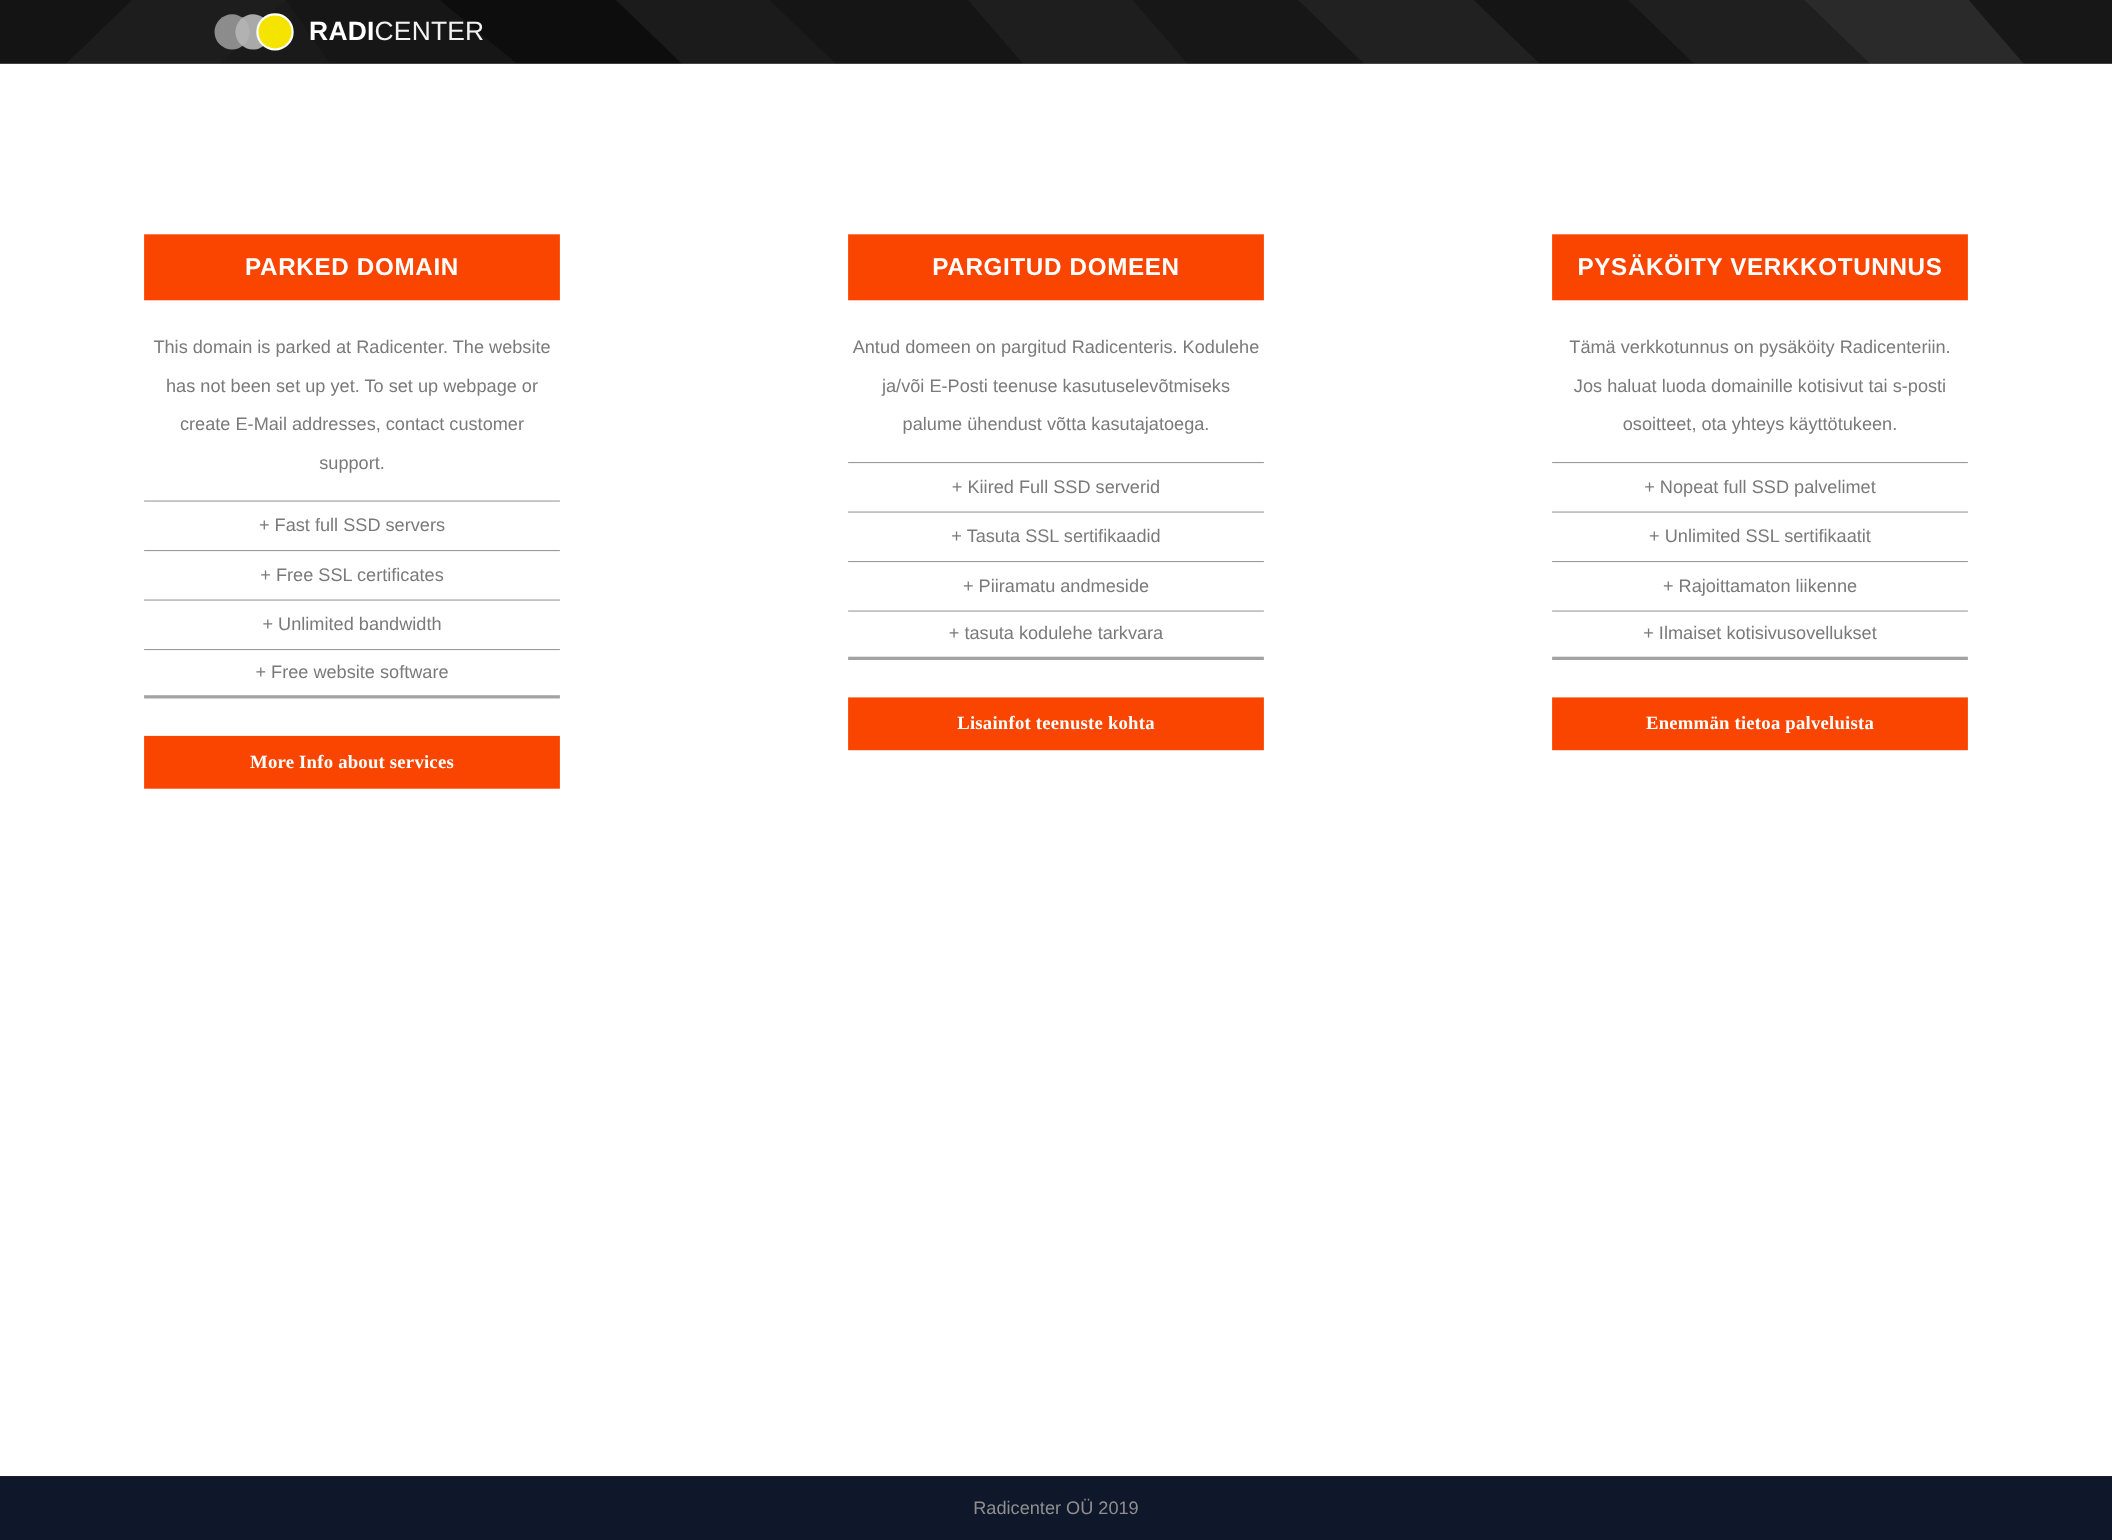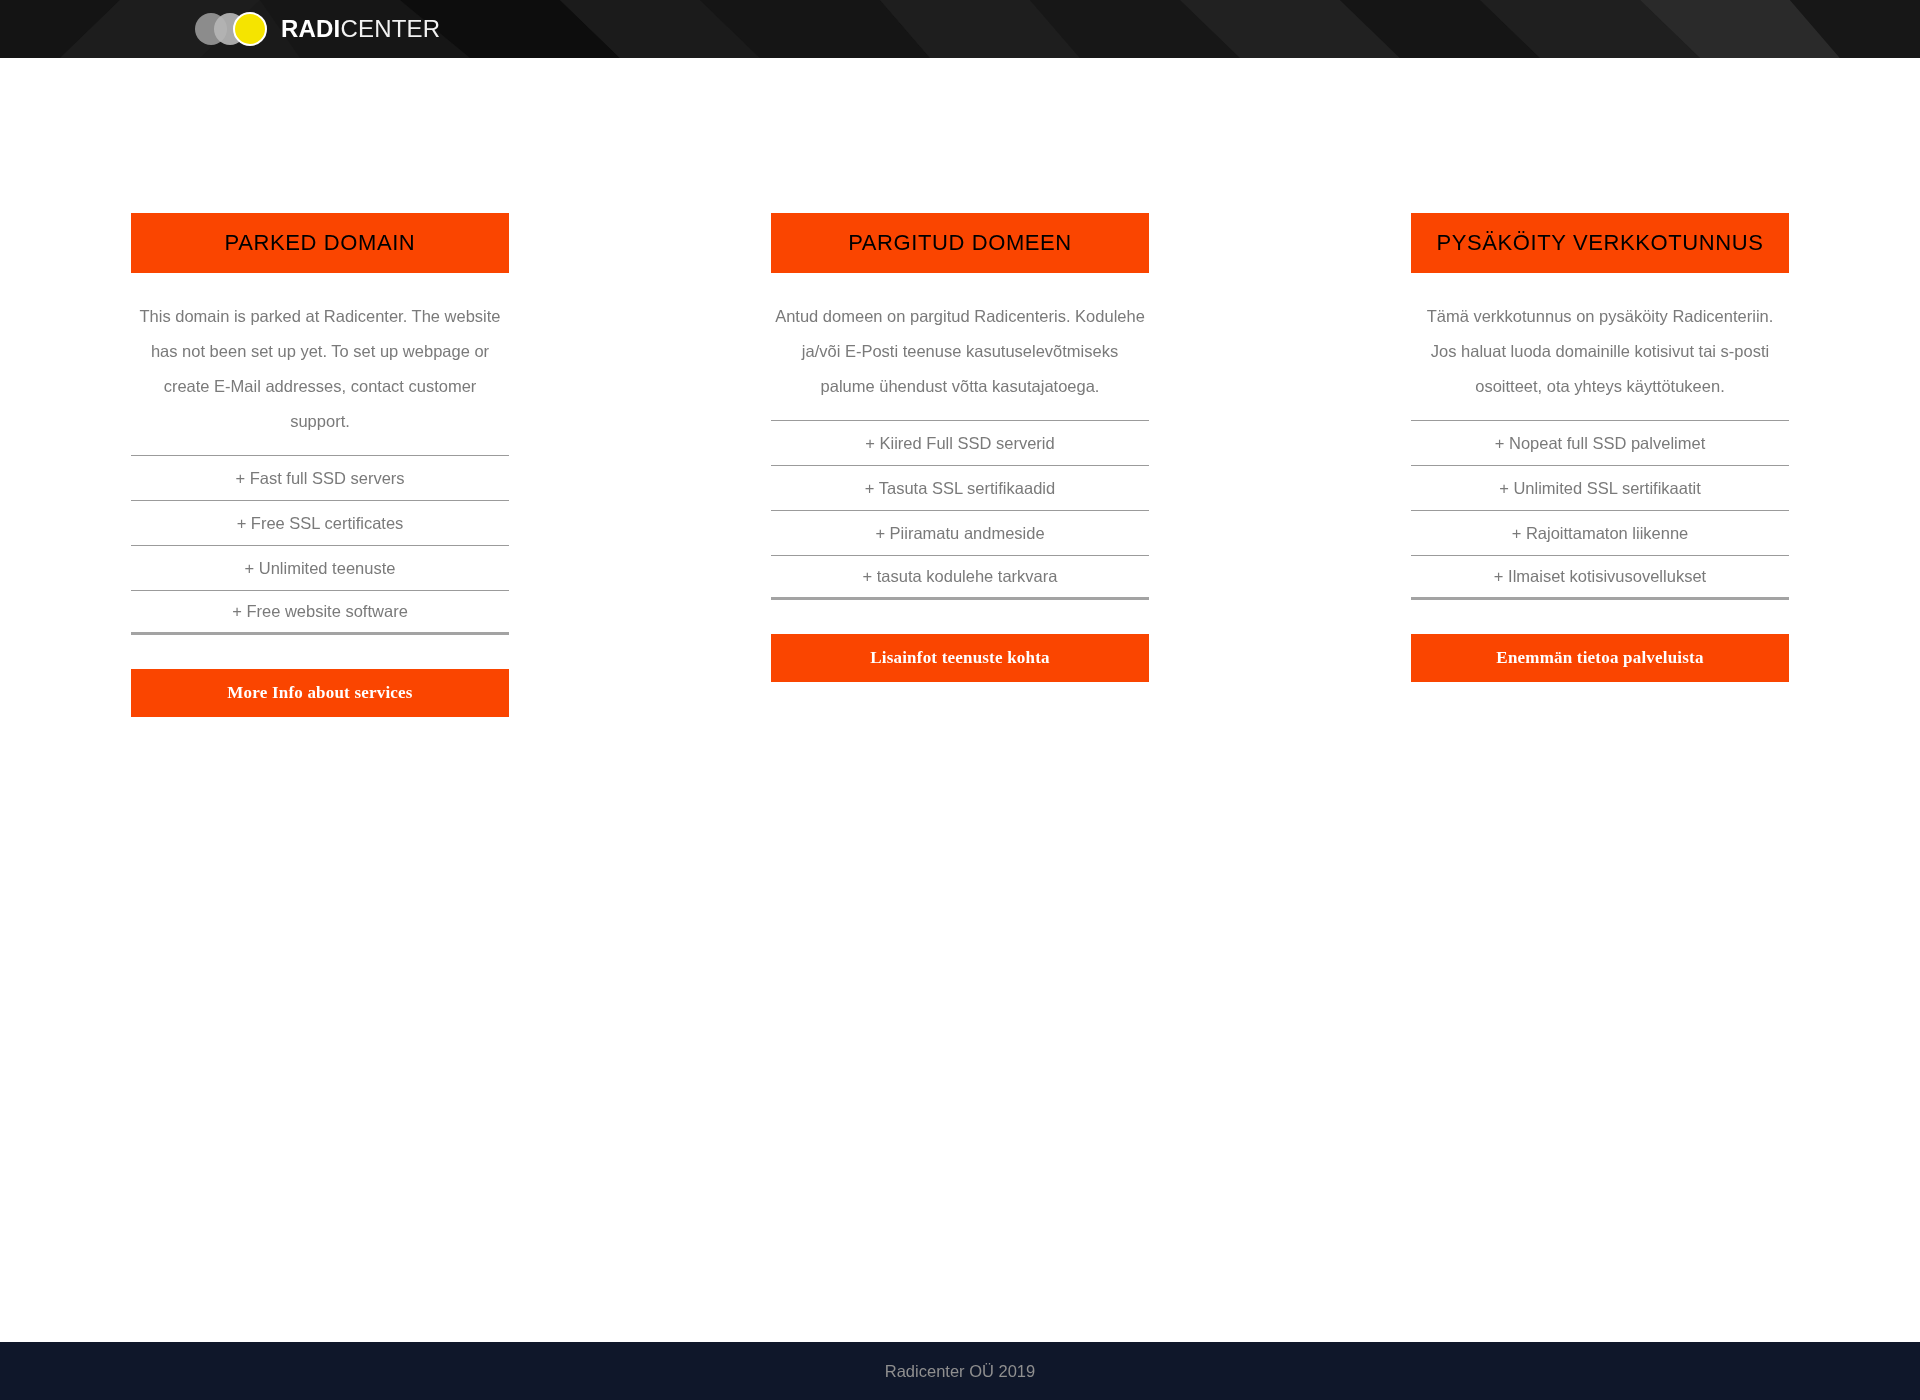--- a/index.html
+++ b/index.html
@@ -91,27 +91,27 @@
     justify-content: center;
     gap: 262px;
   }
   .card {
     width: 378px;
     display: flex;
     flex-direction: column;
   }
   .card-header {
     background: #fa4500;
-    color: #000000;
+    color: #ffffff;
     height: 60px;
     display: flex;
     align-items: center;
     justify-content: center;
     font-size: 22px;
-    font-weight: 400;
+    font-weight: 700;
     letter-spacing: .6px;
     text-align: center;
     padding: 0 1px;
   }
   .card-desc {
     margin-top: 26px;
     padding: 0 2px;
     color: #7a7a7a;
     font-size: 16.5px;
     line-height: 35px;
@@ -206,21 +206,21 @@
 
   <main class="main-area">
     <div class="cards-row">
 
       <section class="card">
         <div class="card-header">PARKED DOMAIN</div>
         <p class="card-desc">This domain is parked at Radicenter. The website has not been set up yet. To set up webpage or create E-Mail addresses, contact customer support.</p>
         <ul class="feature-list">
           <li class="feature-item">+ Fast full SSD servers</li>
           <li class="feature-item">+ Free SSL certificates</li>
-          <li class="feature-item">+ Unlimited teenuste</li>
+          <li class="feature-item">+ Unlimited bandwidth</li>
           <li class="feature-item">+ Free website software</li>
         </ul>
         <button class="card-cta">More Info about services</button>
       </section>
 
       <section class="card">
         <div class="card-header">PARGITUD DOMEEN</div>
         <p class="card-desc">Antud domeen on pargitud Radicenteris. Kodulehe ja/või E-Posti teenuse kasutuselevõtmiseks palume ühendust võtta kasutajatoega.</p>
         <ul class="feature-list">
           <li class="feature-item">+ Kiired Full SSD serverid</li>

